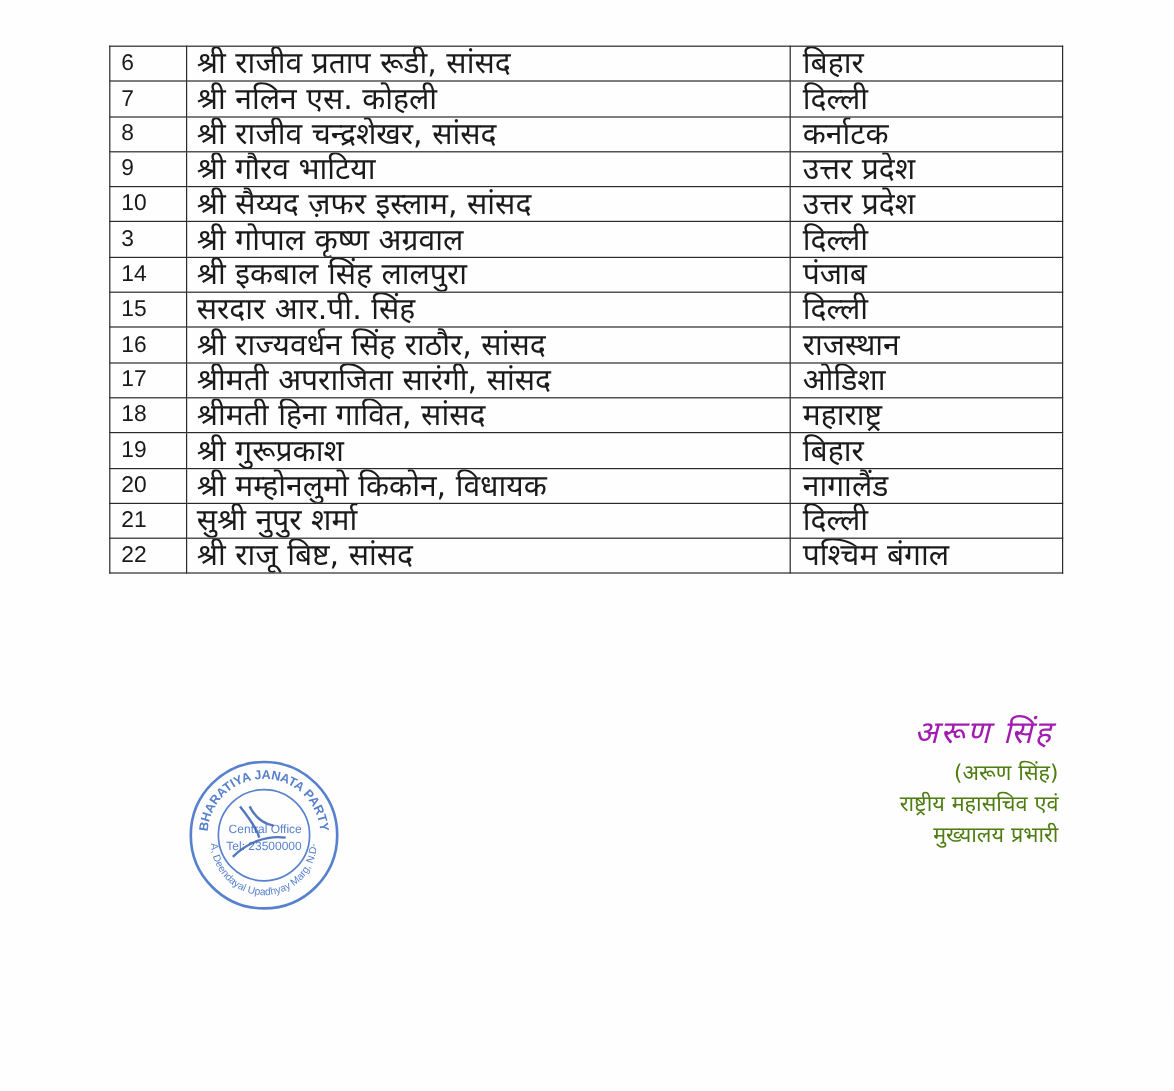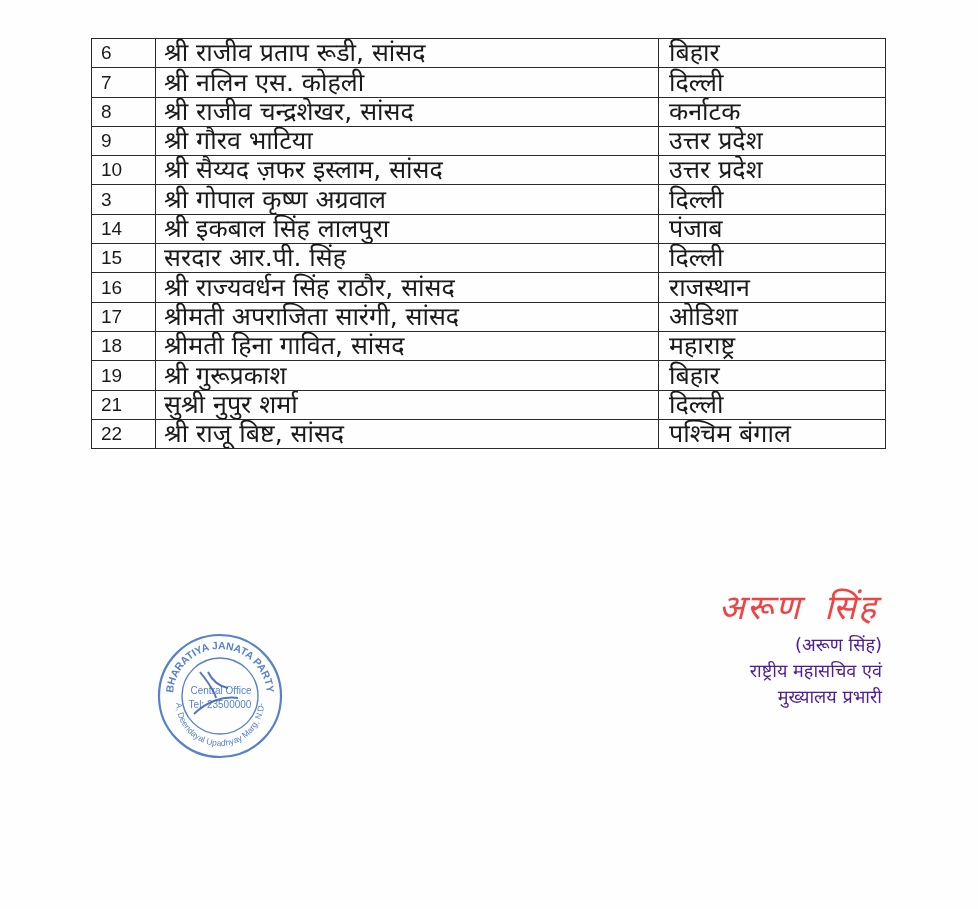--- a/index.html
+++ b/index.html
@@ -8,23 +8,23 @@
     .page { position: absolute; inset: 0; background: #fefefe; }
     table.list { position: absolute; left: 91px; top: 38px; width: 795px;
                  border-collapse: collapse; table-layout: fixed; }
     table.list td { border: 1.3px solid #2a2a2a; height: 28.3px; padding: 0 0 0 8px;
                     font-size: 25px; line-height: 28px; vertical-align: bottom;
                     white-space: nowrap; overflow: hidden; font-family: "DejaVu Sans", sans-serif; }
     table.list td.sno { width: 54px; font-family: "Liberation Sans", sans-serif; font-size: 19px; padding-left: 9px; }
     table.list td.name { width: 494px; }
     table.list td.state { padding-left: 10px; }
     .sig-block { position: absolute; right: 96px; top: 588px; text-align: right; }
-    .signature { font-family: Liberation Mono, monospace; font-style: italic; color: #ef4444;
-                 font-size: 34px; line-height: 44px; letter-spacing: 2px; margin-right: 4px; }
-    .sig-name, .sig-title1, .sig-title2 { font-family: "DejaVu Sans", sans-serif; font-size: 18px; line-height: 26px; color: #4c1d95; }
+    .signature { font-family: Liberation Sans, sans-serif; font-style: italic; color: #a21caf;
+                 font-size: 26px; line-height: 44px; letter-spacing: 2px; margin-right: 4px; }
+    .sig-name, .sig-title1, .sig-title2 { font-family: "DejaVu Sans", sans-serif; font-size: 18px; line-height: 26px; color: #4d7c0f; }
     .stamp { position: absolute; left: 156px; top: 632px; width: 128px; height: 128px; }
   </style>
 </head>
 <body>
 
 <div class="page">
 
   <table class="list">
     <tbody id="rows">
         <tr>
@@ -81,20 +81,25 @@
           <td class="sno">18</td>
           <td class="name">श्रीमती हिना गावित, सांसद</td>
           <td class="state">महाराष्ट्र</td>
         </tr>
         <tr>
           <td class="sno">19</td>
           <td class="name">श्री गुरूप्रकाश</td>
           <td class="state">बिहार</td>
         </tr>
         <tr>
+          <td class="sno">20</td>
+          <td class="name">श्री मम्होनलुमो किकोन, विधायक</td>
+          <td class="state">नागालैंड</td>
+        </tr>
+        <tr>
           <td class="sno">21</td>
           <td class="name">सुश्री नुपुर शर्मा</td>
           <td class="state">दिल्ली</td>
         </tr>
         <tr>
           <td class="sno">22</td>
           <td class="name">श्री राजू बिष्ट, सांसद</td>
           <td class="state">पश्चिम बंगाल</td>
         </tr>
       </tbody>

